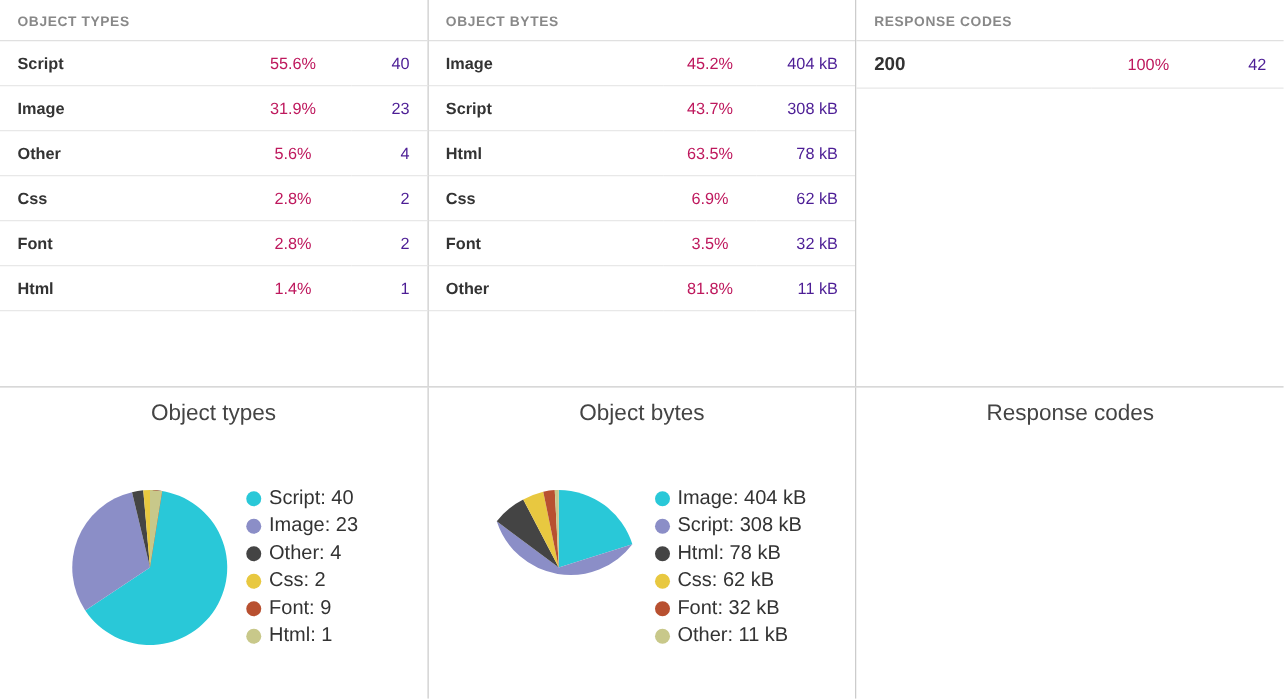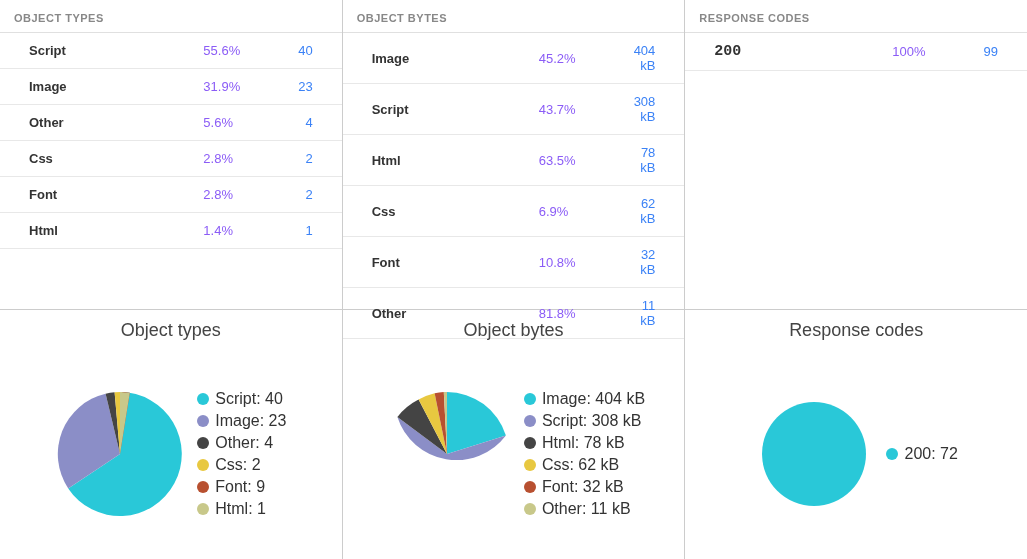--- a/index.html
+++ b/index.html
@@ -33,37 +33,37 @@
       border-bottom: 1px solid #e0e0e0;
       text-transform: uppercase;
     }
 
     .data-table {
       width: 100%;
       border-collapse: collapse;
     }
 
     .data-table td {
-      padding: 10px 29px;
+      padding: 10px 14px;
       border-bottom: 1px solid #e8e8e8;
       font-size: 13px;
     }
 
     .data-table td:first-child {
       font-weight: bold;
       width: 55%;
     }
 
     .data-table td:nth-child(2) {
-      color: #8b5cf6;
-      text-align: left;
+      color: #be185d;
+      text-align: center;
     }
 
     .data-table td:nth-child(3) {
-      color: #3b82f6;
+      color: #4c1d95;
       text-align: right;
     }
 
     .chart-panel {
       flex: 1;
       border-right: 1px solid #ccc;
       display: flex;
       flex-direction: column;
       align-items: center;
       padding: 10px 0 0;
@@ -174,40 +174,40 @@
             <td>63.5%</td>
             <td>78 kB</td>
           </tr>
           <tr>
             <td>Css</td>
             <td>6.9%</td>
             <td>62 kB</td>
           </tr>
           <tr>
             <td>Font</td>
-            <td>10.8%</td>
+            <td>3.5%</td>
             <td>32 kB</td>
           </tr>
           <tr>
             <td>Other</td>
             <td>81.8%</td>
             <td>11 kB</td>
           </tr>
         </tbody>
     </table>
   </div>
 
   <div class="panel">
     <div class="panel-header">RESPONSE CODES</div>
     <table class="data-table response-table">
       <tbody id="response-codes-body">
           <tr>
-            <td style="font-size:15px;font-weight:bold;font-family:Liberation Mono, monospace;">200</td>
+            <td style="font-size:15px;font-weight:bold;">200</td>
             <td>100%</td>
-            <td>99</td>
+            <td>42</td>
           </tr>
         </tbody>
     </table>
   </div>
 
 </div>
 
 <div class="bottom-row">
 
   <div class="chart-panel">
@@ -303,26 +303,15 @@
           <div class="legend-item">
             <span class="legend-dot" style="background:#c8c88a"></span>
             <span>Other: 11 kB</span>
           </div>
         </div>
     </div>
   </div>
 
   <div class="chart-panel">
     <div class="chart-title">Response codes</div>
-    <div class="chart-area">
-      <svg width="120" height="120" viewBox="0 0 120 120">
-        <circle cx="60" cy="60" r="52" fill="#29c8d8"></circle>
-      </svg>
-      <div class="legend" id="rc-legend">
-          <div class="legend-item">
-            <span class="legend-dot" style="background:#29c8d8"></span>
-            <span>200: 72</span>
-          </div>
-        </div>
-    </div>
   </div>
 
 </div>
 
 </body></html>

